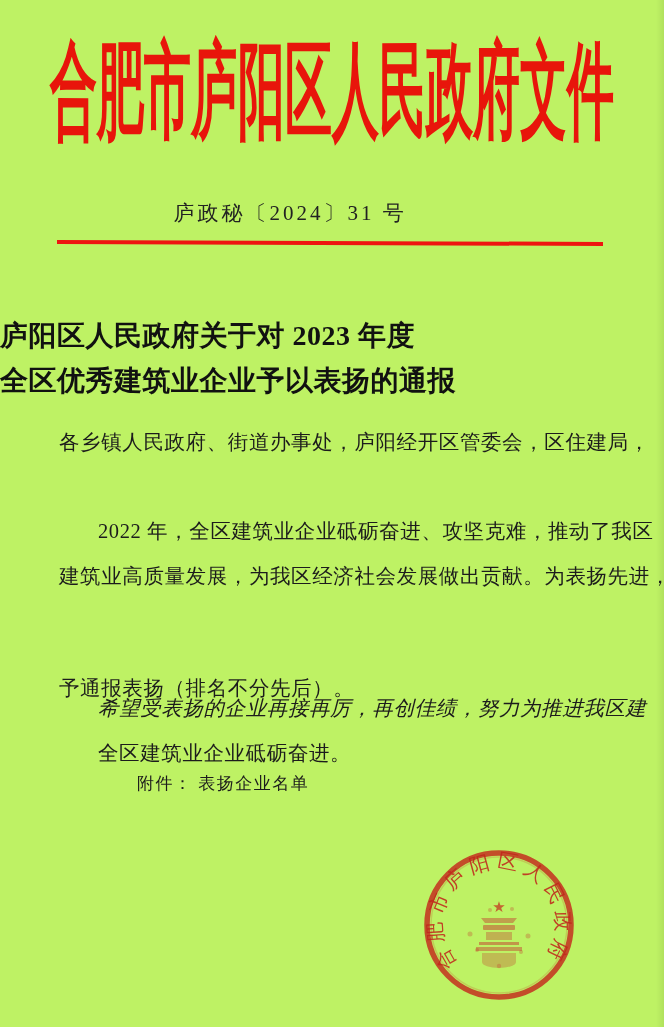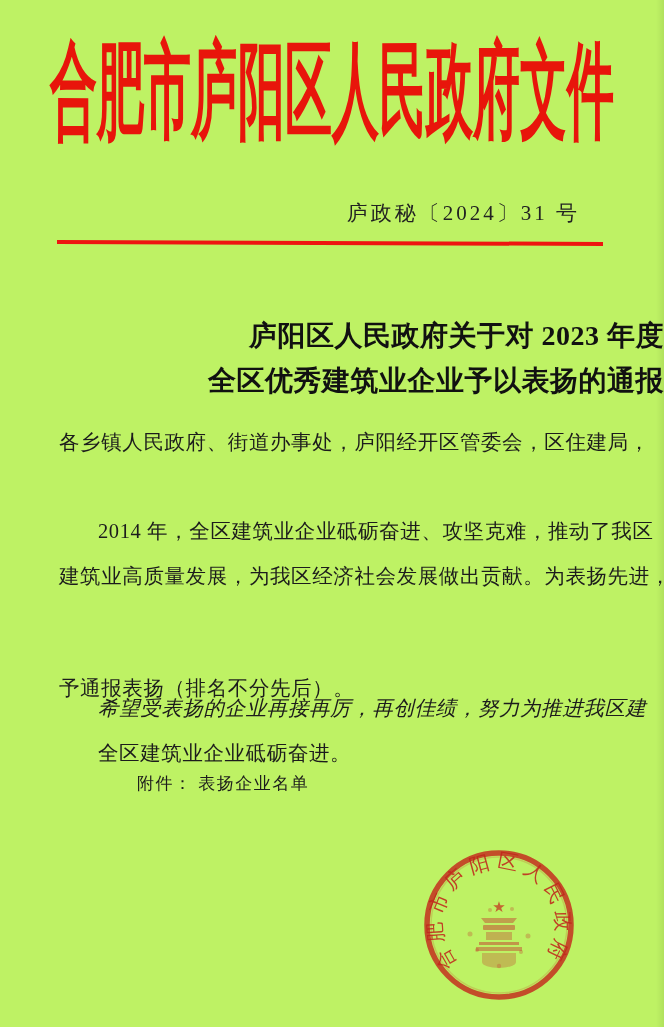--- a/index.html
+++ b/index.html
@@ -21,30 +21,30 @@
     display:flex;justify-content:center;align-items:center;
   }
   .header-text{
     font-size:47px;font-weight:bold;color:#e8150b;
     white-space:nowrap;letter-spacing:0px;
     transform:scaleY(2.25);transform-origin:center;
     line-height:1;
   }
   .doc-number{
     position:absolute;top:199px;left:0;width:580px;
-    text-align:right;font-size:21px;letter-spacing:3px;color:#222;
+    text-align:center;font-size:21px;letter-spacing:3px;color:#222;
     white-space:nowrap;
   }
   .red-rule{
     position:absolute;top:241px;left:57px;width:546px;height:4px;
     background:#ee1510;transform:rotate(0.2deg);
   }
   .doc-title{
     position:absolute;top:313px;left:0;width:664px;
-    text-align:right;font-weight:bold;font-size:28px;line-height:45px;
+    text-align:left;font-weight:bold;font-size:28px;line-height:45px;
     color:#111;letter-spacing:0.5px;
   }
   .body-line{
     position:absolute;font-size:20.5px;letter-spacing:0.6px;
     white-space:nowrap;color:#1c1c1c;
   }
   .bl-1{top:428px;left:59px;}
   .bl-2{top:473px;left:59px;}
   .bl-3{top:517px;left:98px;}
   .bl-4{top:562px;left:59px;}
@@ -80,21 +80,21 @@
   <div class="doc-number">庐政秘〔2024〕31 号</div>
 
   <div class="red-rule"></div>
 
   <div class="doc-title">
     <div>庐阳区人民政府关于对 2023 年度</div>
     <div>全区优秀建筑业企业予以表扬的通报</div>
   </div>
 
   <div class="body-line bl-1">各乡镇人民政府、街道办事处，庐阳经开区管委会，区住建局，</div>
-  <div class="body-line bl-3">2014 年，全区建筑业企业砥砺奋进、攻坚克难，推动了我区</div>
+  <div class="body-line bl-3">2022 年，全区建筑业企业砥砺奋进、攻坚克难，推动了我区</div>
   <div class="body-line bl-4">建筑业高质量发展，为我区经济社会发展做出贡献。为表扬先进，</div>
   <div class="body-line bl-6">予通报表扬（排名不分先后）。</div>
   <div class="body-line bl-7">希望受表扬的企业再接再厉，再创佳绩，努力为推进我区建</div>
   <div class="body-line bl-8">全区建筑业企业砥砺奋进。</div>
 
   <div class="attachment-line">附件： 表扬企业名单</div>
 
   <svg class="seal" viewBox="0 0 158 158">
 
     <circle cx="79" cy="79" r="72" fill="none" stroke="#c5281c" stroke-width="5.5" stroke-opacity="0.82"></circle>

